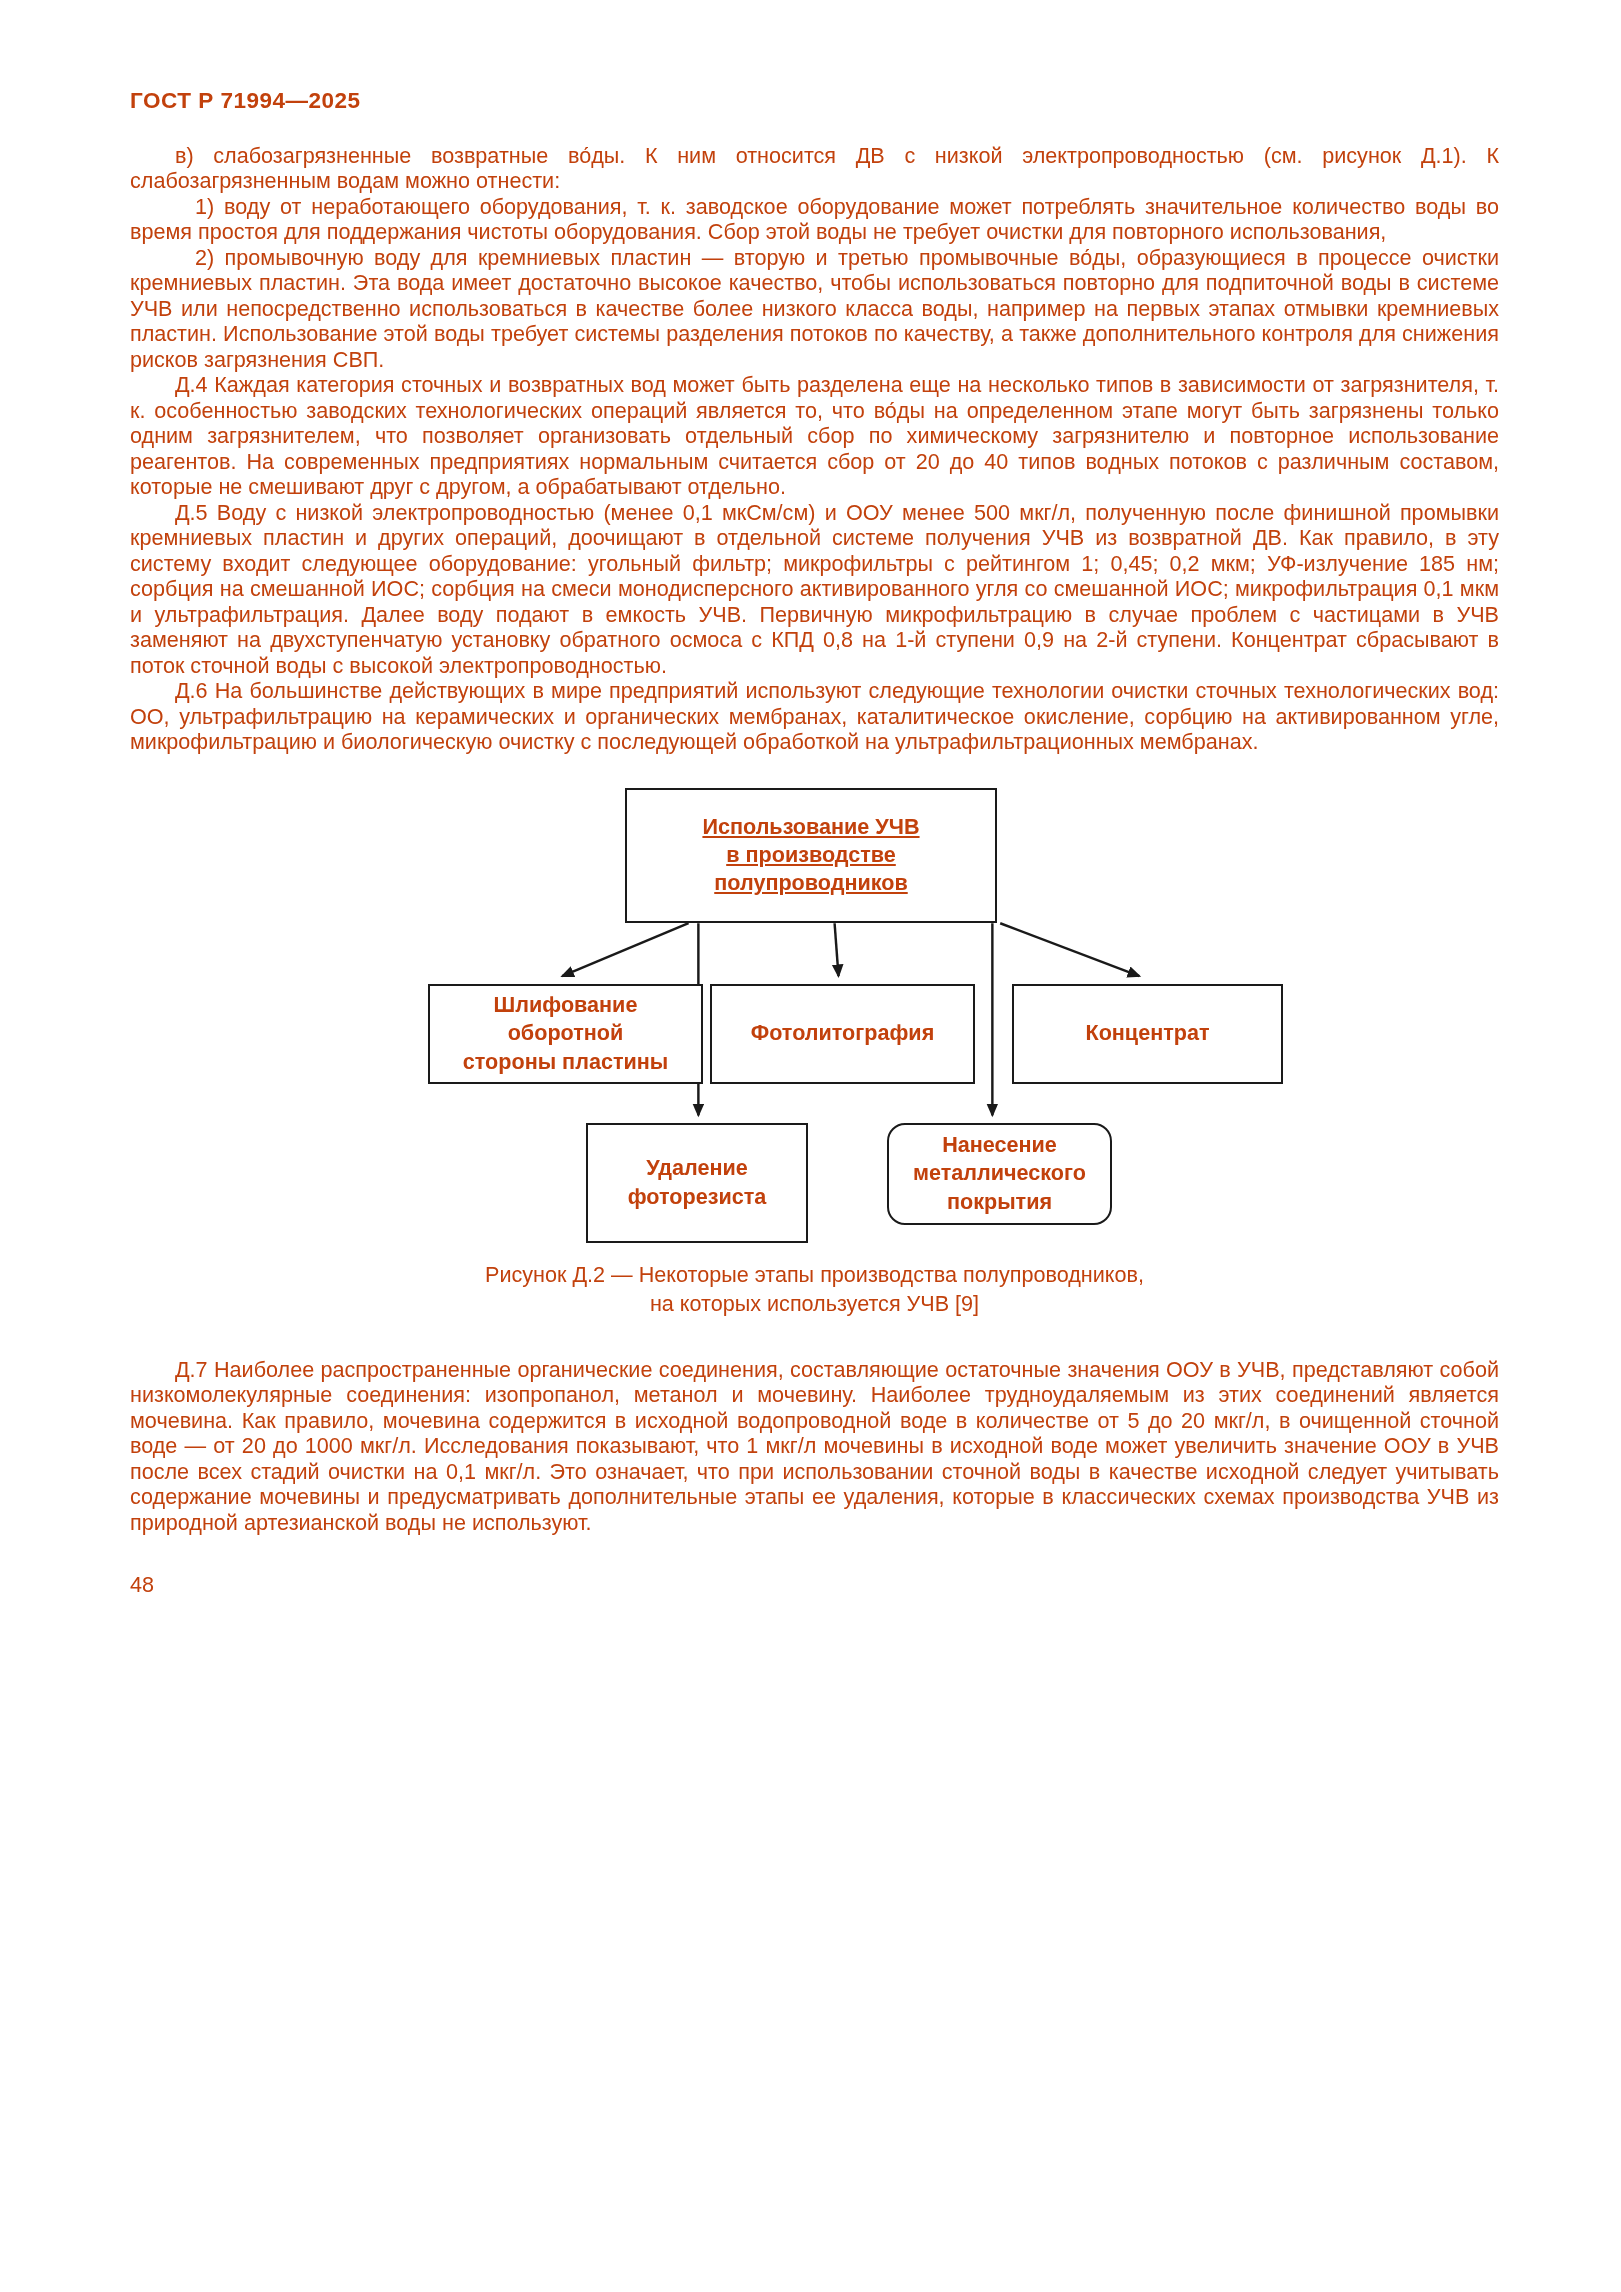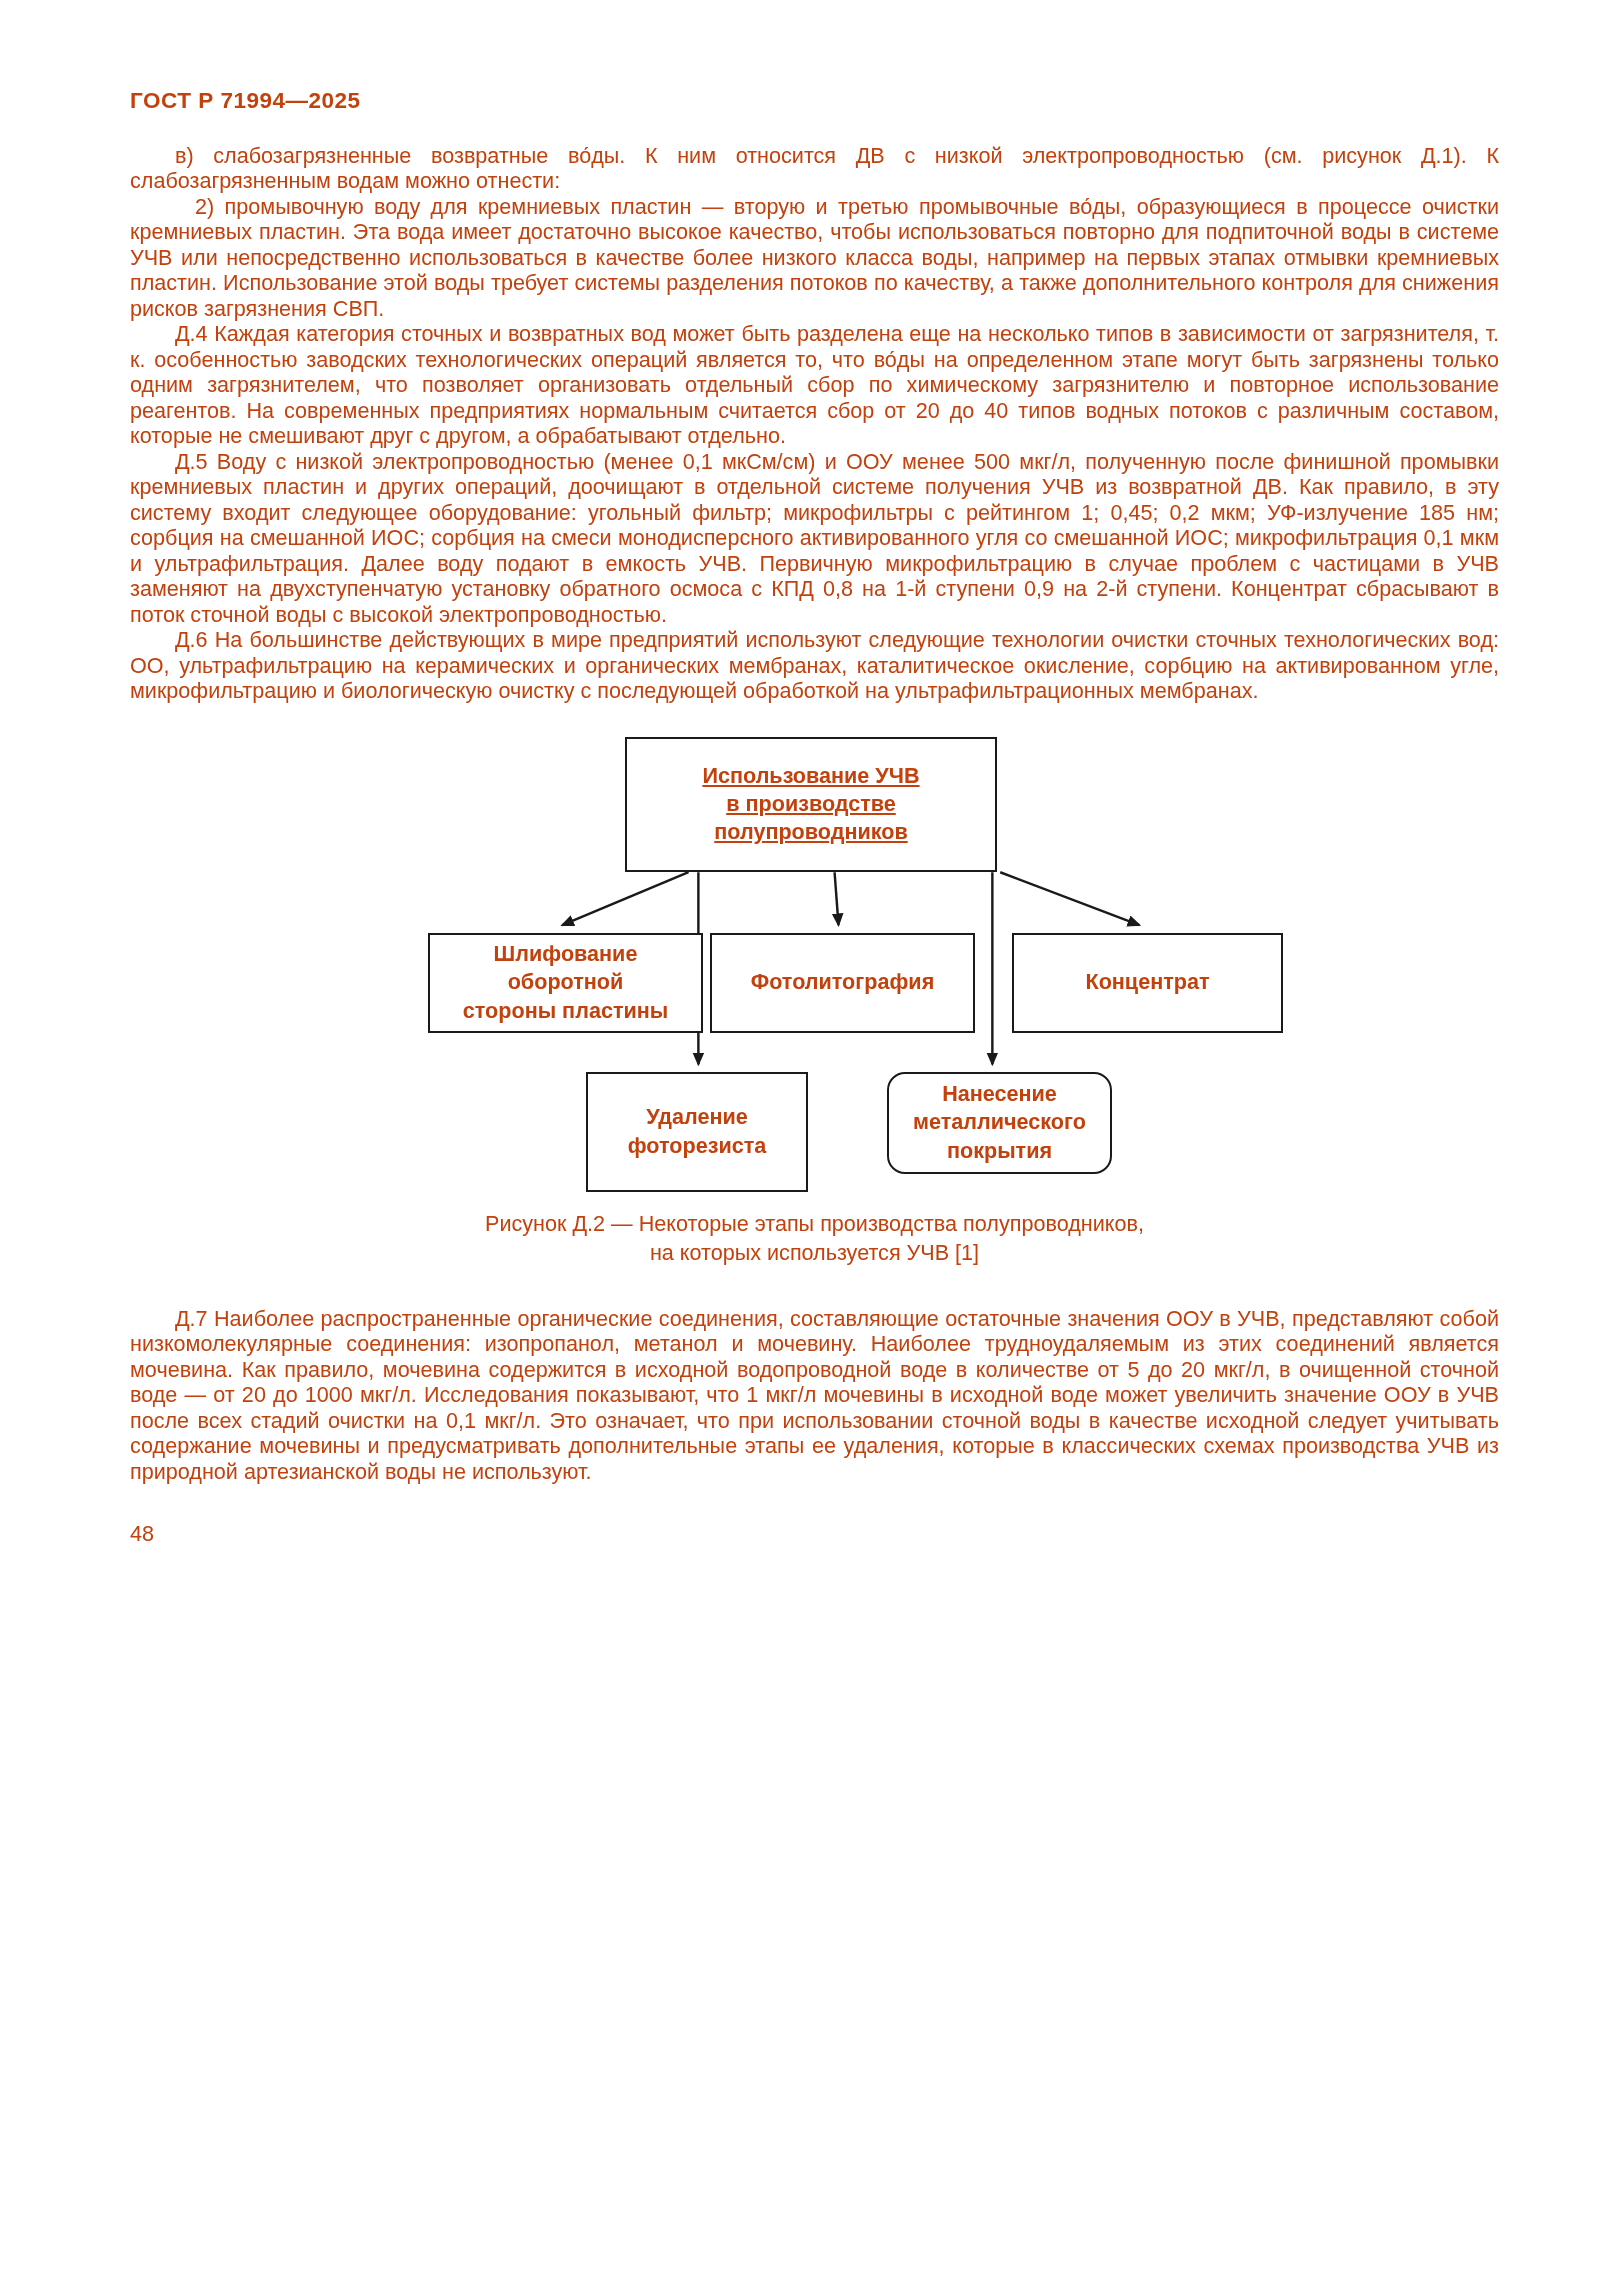--- a/index.html
+++ b/index.html
@@ -80,20 +80,21 @@
 </style>
 </head>
 <body>
 
 <div class="page">
 
   <div class="doc-header">ГОСТ Р 71994—2025</div>
 
   <div class="text-block">
     <p class="para">в) слабозагрязненные возвратные во́ды. К ним относится ДВ с низкой электропроводностью (см. рисунок Д.1). К слабозагрязненным водам можно отнести:</p>
+    <p class="para list">1) воду от неработающего оборудования, т. к. заводское оборудование может потреблять значительное количество воды во время простоя для поддержания чистоты оборудования. Сбор этой воды не требует очистки для повторного использования,</p>
     <p class="para list">2) промывочную воду для кремниевых пластин — вторую и третью промывочные во́ды, образующиеся в процессе очистки кремниевых пластин. Эта вода имеет достаточно высокое качество, чтобы использоваться повторно для подпиточной воды в системе УЧВ или непосредственно использоваться в качестве более низкого класса воды, например на первых этапах отмывки кремниевых пластин. Использование этой воды требует системы разделения потоков по качеству, а также дополнительного контроля для снижения рисков загрязнения СВП.</p>
     <p class="para">Д.4 Каждая категория сточных и возвратных вод может быть разделена еще на несколько типов в зависимости от загрязнителя, т. к. особенностью заводских технологических операций является то, что во́ды на определенном этапе могут быть загрязнены только одним загрязнителем, что позволяет организовать отдельный сбор по химическому загрязнителю и повторное использование реагентов. На современных предприятиях нормальным считается сбор от 20 до 40 типов водных потоков с различным составом, которые не смешивают друг с другом, а обрабатывают отдельно.</p>
     <p class="para">Д.5 Воду с низкой электропроводностью (менее 0,1 мкСм/см) и ООУ менее 500 мкг/л, полученную после финишной промывки кремниевых пластин и других операций, доочищают в отдельной системе получения УЧВ из возвратной ДВ. Как правило, в эту систему входит следующее оборудование: угольный фильтр; микрофильтры с рейтингом 1; 0,45; 0,2 мкм; УФ-излучение 185 нм; сорбция на смешанной ИОС; сорбция на смеси монодисперсного активированного угля со смешанной ИОС; микрофильтрация 0,1 мкм и ультрафильтрация. Далее воду подают в емкость УЧВ. Первичную микрофильтрацию в случае проблем с частицами в УЧВ заменяют на двухступенчатую установку обратного осмоса с КПД 0,8 на 1-й ступени 0,9 на 2-й ступени. Концентрат сбрасывают в поток сточной воды с высокой электропроводностью.</p>
     <p class="para">Д.6 На большинстве действующих в мире предприятий используют следующие технологии очистки сточных технологических вод: ОО, ультрафильтрацию на керамических и органических мембранах, каталитическое окисление, сорбцию на активированном угле, микрофильтрацию и биологическую очистку с последующей обработкой на ультрафильтрационных мембранах.</p>
   </div>
 
   <div class="diagram">
 
     <svg class="arrows" viewBox="0 0 1397 450" width="1369" height="441" xmlns="http://www.w3.org/2000/svg">
       <defs>
@@ -130,21 +131,21 @@
     </div>
     <div class="dbox bright">
       <span>Нанесение
 металлического
 покрытия</span>
     </div>
   </div>
 
   <div class="figure-caption">
     <div>Рисунок Д.2 — Некоторые этапы производства полупроводников,</div>
-    <div>на которых используется УЧВ [1]</div>
+    <div>на которых используется УЧВ [9]</div>
   </div>
 
   <p class="para closing">Д.7 Наиболее распространенные органические соединения, составляющие остаточные значения ООУ в УЧВ, представляют собой низкомолекулярные соединения: изопропанол, метанол и мочевину. Наиболее трудноудаляемым из этих соединений является мочевина. Как правило, мочевина содержится в исходной водопроводной воде в количестве от 5 до 20 мкг/л, в очищенной сточной воде — от 20 до 1000 мкг/л. Исследования показывают, что 1 мкг/л мочевины в исходной воде может увеличить значение ООУ в УЧВ после всех стадий очистки на 0,1 мкг/л. Это означает, что при использовании сточной воды в качестве исходной следует учитывать содержание мочевины и предусматривать дополнительные этапы ее удаления, которые в классических схемах производства УЧВ из природной артезианской воды не используют.</p>
 
   <div class="page-number">48</div>
 
 </div>
 
 
 </body></html>

